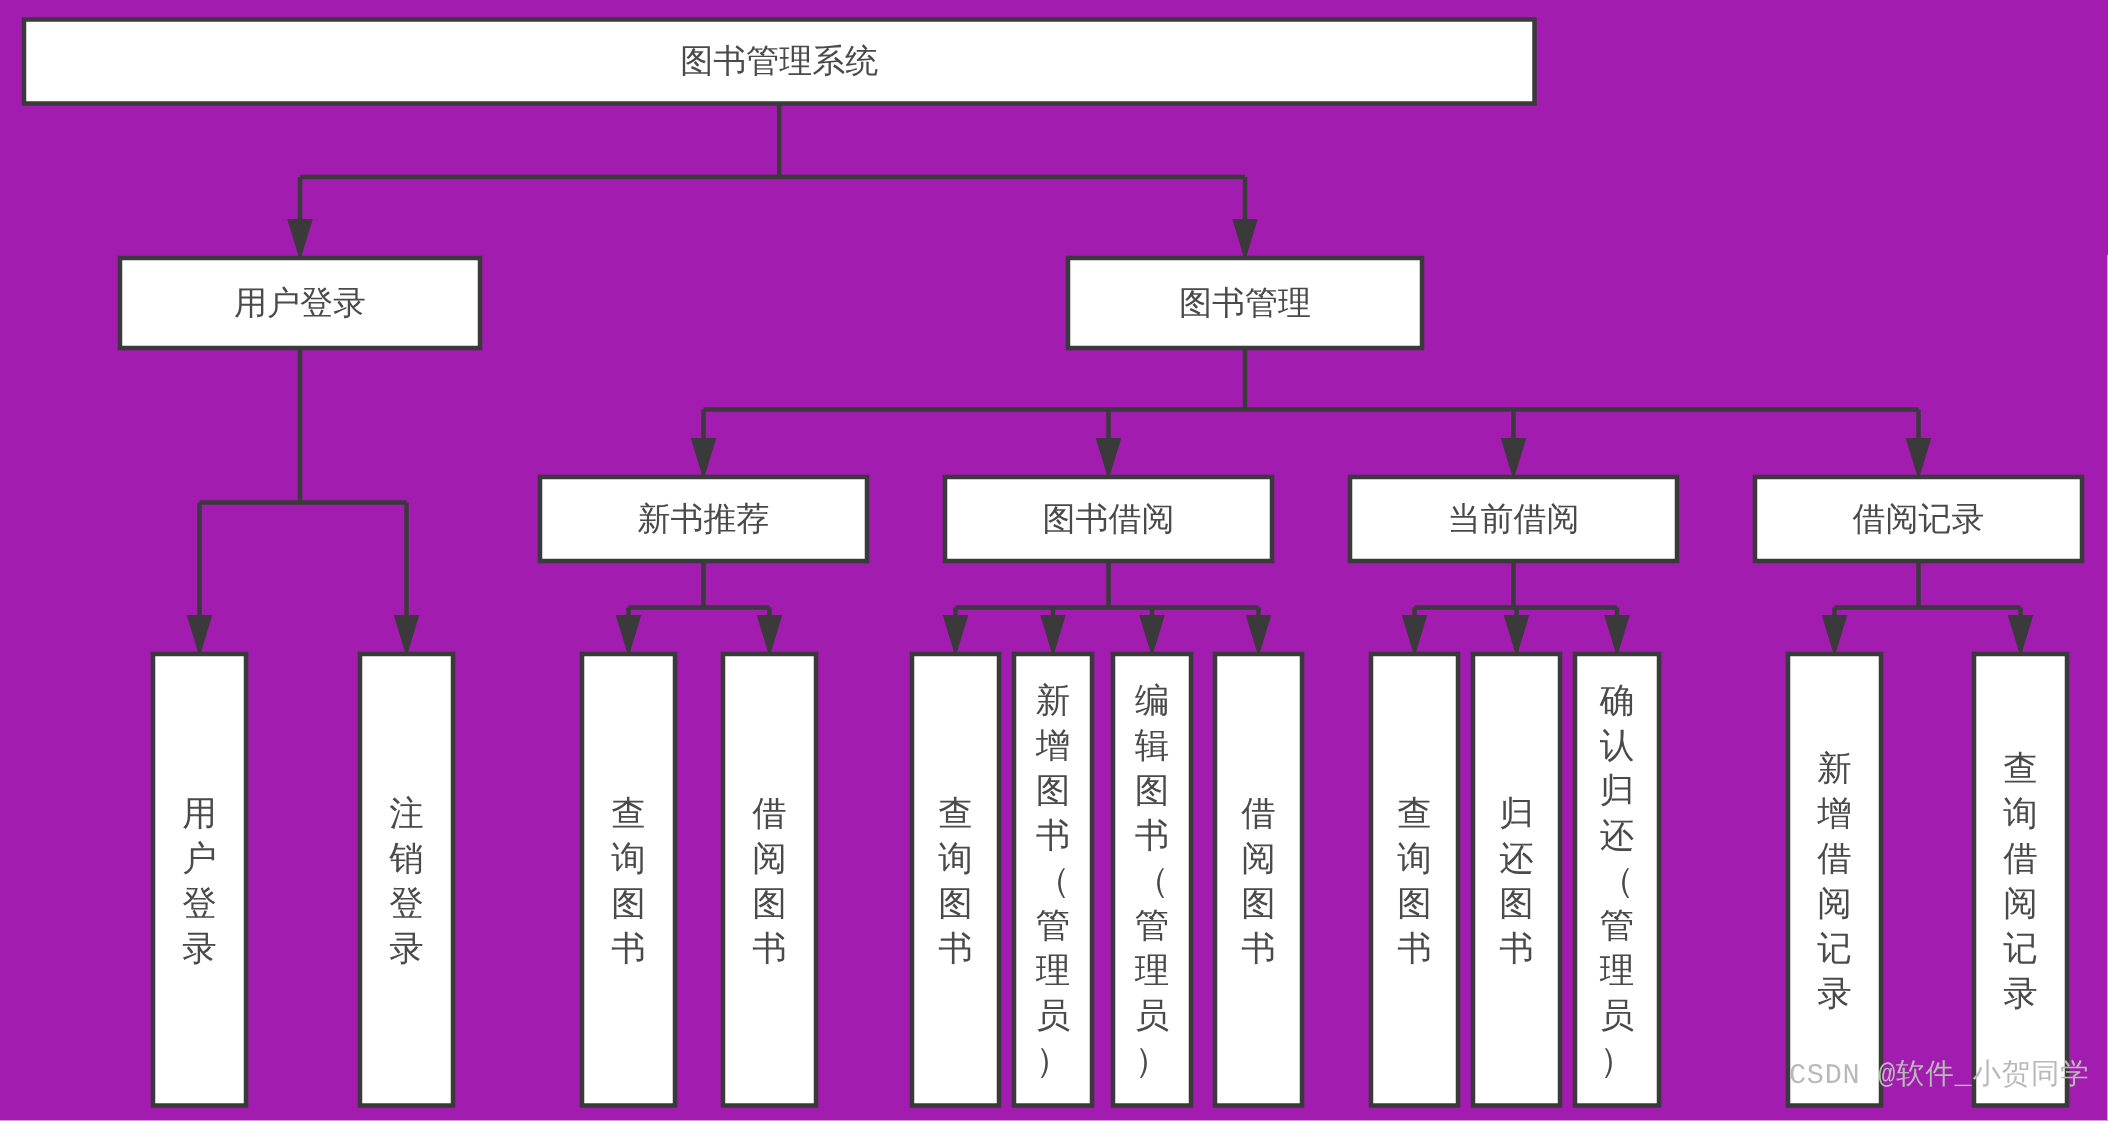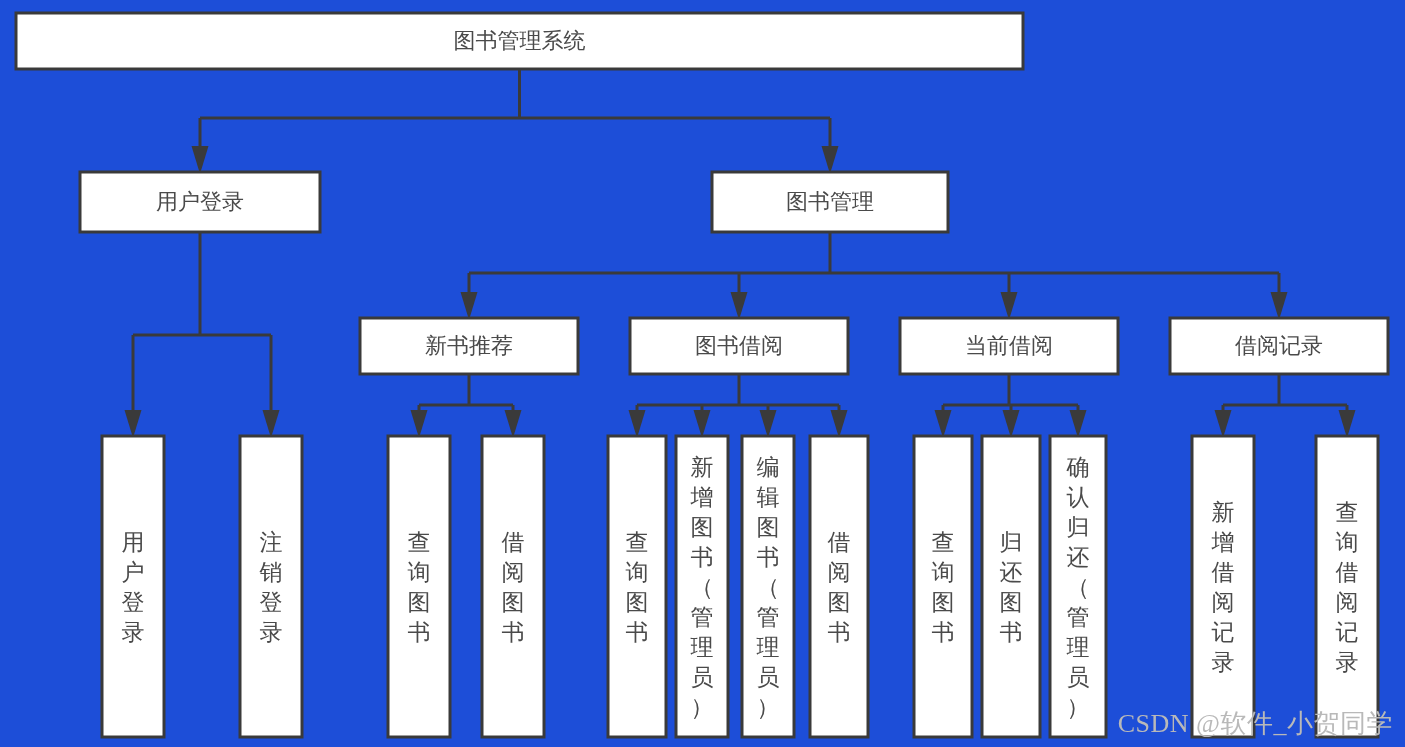--- a/index.html
+++ b/index.html
@@ -9,21 +9,21 @@
     background: #ffffff;
   }
   body {
     font-family: "DejaVu Sans", "Liberation Sans", sans-serif;
   }
   #diagram-root {
     position: relative;
     width: 1405px;
     height: 747px;
     overflow: hidden;
-    background: #1d4ed8;
+    background: #a21caf;
   }
   svg.diagram {
     display: block;
     width: 1405px;
     height: 747px;
   }
   .node-box {
     fill: #ffffff;
     stroke: #3a3a3a;
     stroke-width: 3;
@@ -47,23 +47,23 @@
   }
   .node-label-vertical {
     font-family: "DejaVu Sans", "Liberation Sans", sans-serif;
     fill: #4a4a4a;
     font-size: 23px;
     text-anchor: middle;
   }
   .watermark {
     position: absolute;
     right: 12px;
-    bottom: 6px;
-    font-family: Liberation Serif, serif;
-    font-size: 26px;
+    bottom: 18px;
+    font-family: Liberation Mono, monospace;
+    font-size: 19px;
     color: #b9b9b9;
     letter-spacing: 0.5px;
     white-space: nowrap;
     pointer-events: none;
   }
 </style>
 </head>
 <body>
 
 <div id="diagram-root">

